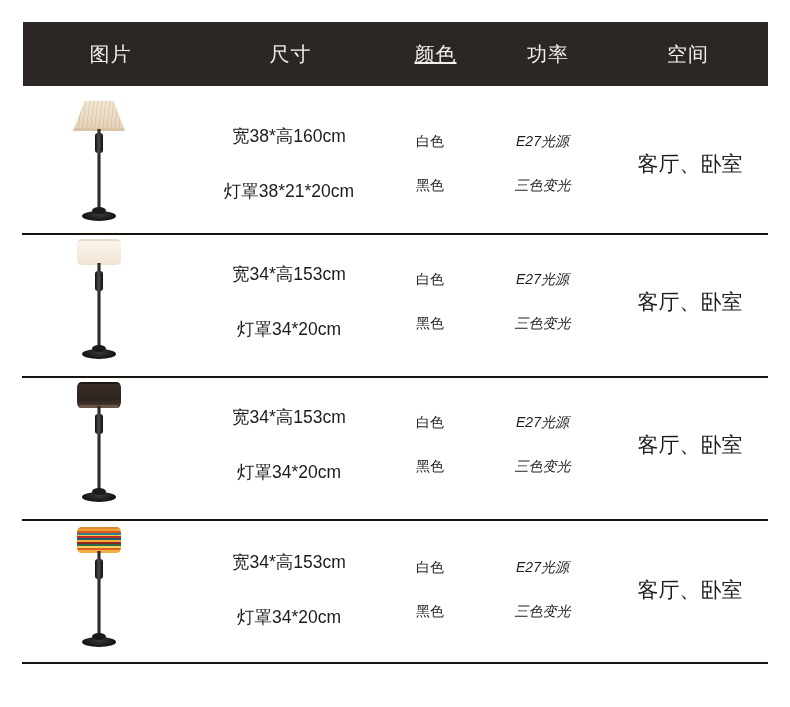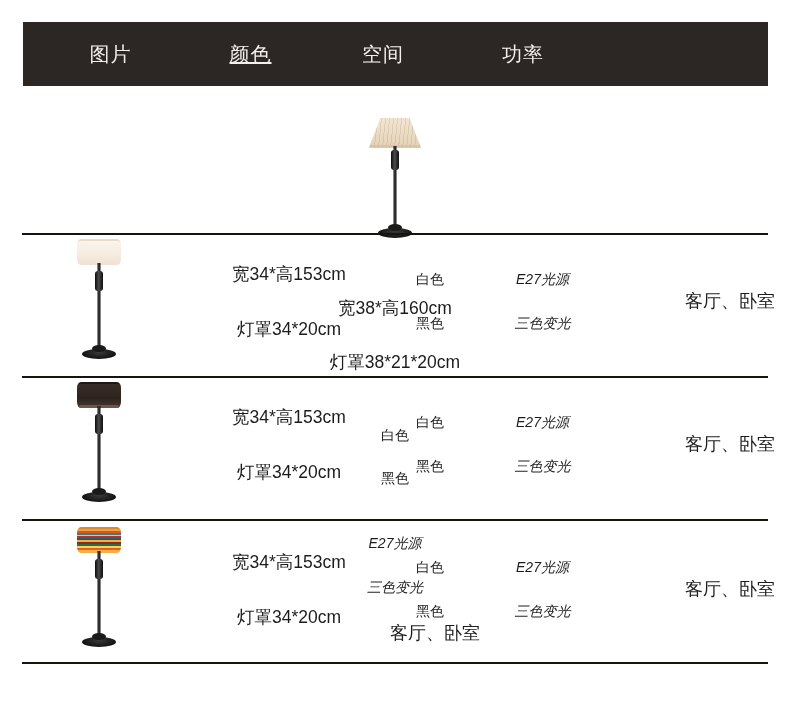--- a/index.html
+++ b/index.html
@@ -69,21 +69,21 @@
     text-align: center;
     color: #1c1c1c;
     font-size: 14px;
     line-height: 1.55;
     white-space: pre-line;
   }
   .c-img   { width: 198px; }
   .c-size  { width: 182px; font-size: 17.5px; }
   .c-color { width: 100px; }
   .c-power { width: 125px; font-style: italic; }
-  .c-space { width: 170px; font-size: 18px; text-align: right; }
+  .c-space { width: 170px; font-size: 21px; }
 
   .cell .line { display: block; }
 
   
   .lamp {
     position: relative;
     width: 120px;
     height: 130px;
     margin: 0 auto;
   }
@@ -199,26 +199,27 @@
     border-radius: 50%;
   }
 </style>
 </head>
 <body>
 
 <div id="spec-table">
 
   <div class="table-header">
     <div class="th th-img">图片</div>
+    <div class="th th-size">尺寸</div>
     <div class="th th-color">颜色</div>
+    <div class="th th-power">功率</div>
     <div class="th th-space">空间</div>
-    <div class="th th-power">功率</div>
-  </div>
-
-  <div class="row" style="top:94px; height:128px;flex-direction:column;">
+  </div>
+
+  <div class="row" style="top:100px; height:128px;">
     <div class="cell c-img">
       <div class="lamp">
         <div class="shade taper"><div class="pleats"></div></div>
         <div class="pole taper-pole"></div>
         <div class="joint"></div>
         <div class="base"></div>
       </div>
     </div>
     <div class="cell c-size">
       <span class="line">宽38*高160cm</span>

